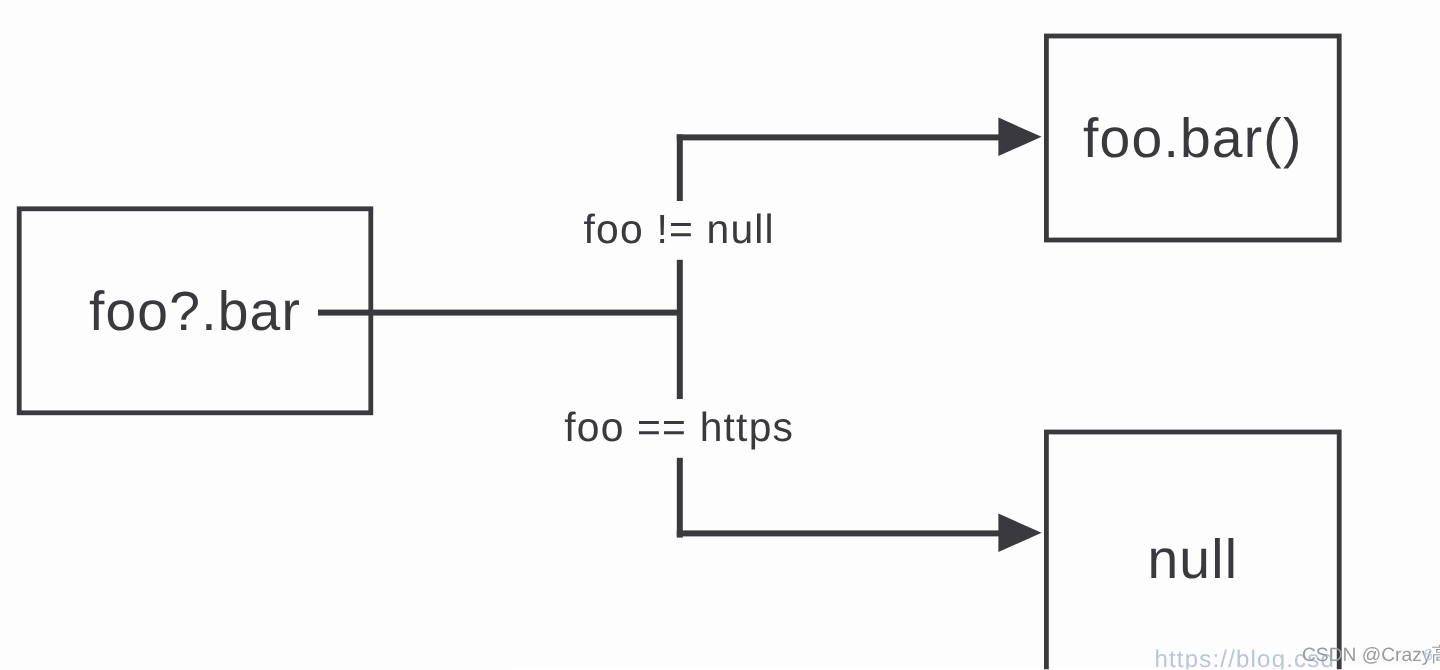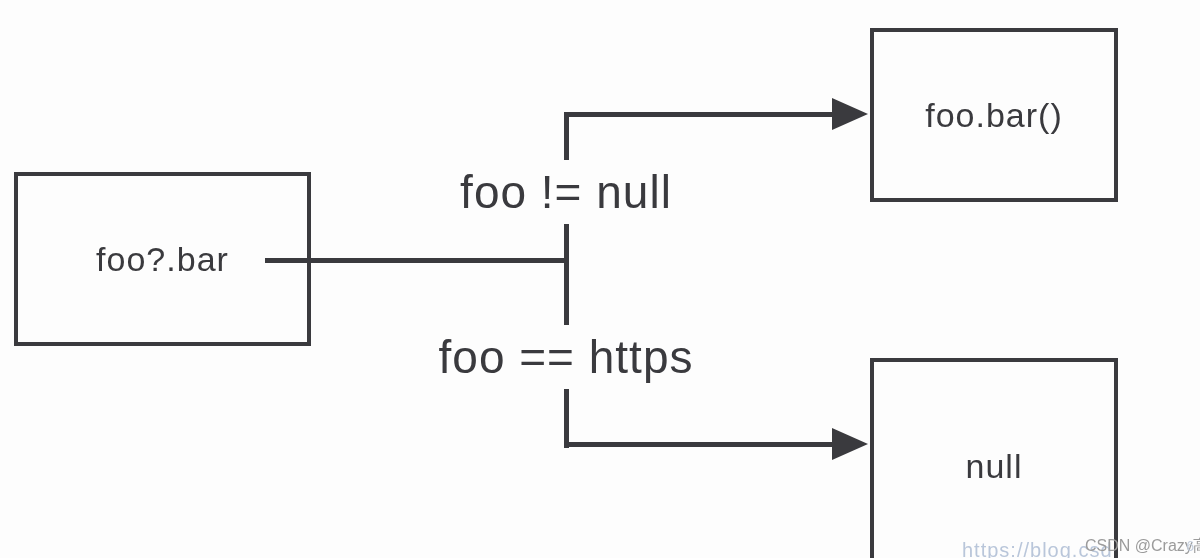--- a/index.html
+++ b/index.html
@@ -14,21 +14,21 @@
   .node {
     position: absolute;
     box-sizing: border-box;
     border: 4px solid #3a3a3e;
     background: #fdfdfd;
     display: flex;
     align-items: center;
     justify-content: center;
   }
   .node-label {
-    font-size: 34px;
+    font-size: 46px;
     color: #3a3a3e;
     letter-spacing: 1px;
     white-space: nowrap;
   }
   .node-source { left: 14px;  top: 172px; width: 297px; height: 174px; }
   .node-true   { left: 870px; top: 28px;  width: 248px; height: 174px; }
   .node-null   { left: 870px; top: 358px; width: 248px; height: 216px; }
 
   .line { position: absolute; background: #3a3a3e; }
   .connector-main   { left: 265px; top: 258px; width: 301px; height: 5px; }
@@ -44,21 +44,21 @@
     border-left: 36px solid #3a3a3e;
   }
   .arrow-true { left: 832px; top: 98px; }
   .arrow-null { left: 832px; top: 428px; }
 
   .edge-label {
     position: absolute;
     transform: translate(-50%, -50%);
     background: #fdfdfd;
     padding: 5px 12px;
-    font-size: 46px;
+    font-size: 34px;
     color: #3a3a3e;
     letter-spacing: 1px;
     white-space: nowrap;
   }
   .label-true { left: 566px; top: 192px; }
   .label-null { left: 566px; top: 357px; }
 
   .watermark { position: absolute; left: 0; top: 0; width: 100%; height: 100%; }
   .wm-url {
     position: absolute; left: 962px; top: 539px;

